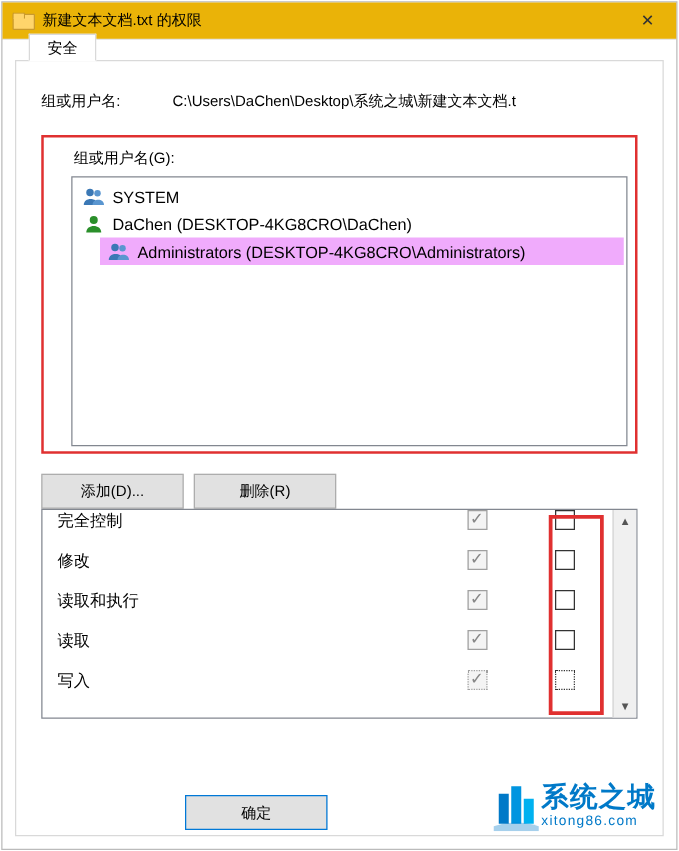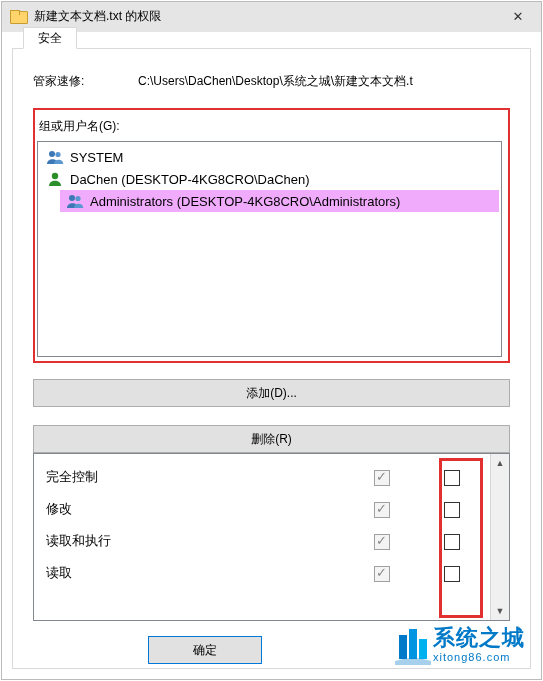--- a/index.html
+++ b/index.html
@@ -16,21 +16,21 @@
     position: relative;
   }
   .outer-frame {
     position: absolute;
     left: 1px; top: 1px; right: 1px; bottom: 1px;
     border: 1px solid #bbb;
   }
   
   .titlebar {
     height: 30px;
-    background: #e5e5e5;
+    background: #eab308;
     border-bottom: 1px solid #e6e6e6;
     display: flex;
     align-items: center;
     padding-left: 8px;
   }
   .folder-icon {
     width: 16px; height: 14px;
     position: relative;
     margin-right: 8px;
   }
@@ -83,21 +83,21 @@
   }
 
   .inner { position: relative; padding: 20px 20px 0 20px; height: 100%; }
 
   .obj-row { display:flex; align-items: baseline; margin-top: 4px; margin-bottom: 18px; white-space: nowrap; overflow: hidden; }
   .obj-label { width: 105px; flex: 0 0 auto; }
   .obj-path { }
 
   .redbox-groups {
     border: 2px solid #e03030;
-    padding: 6px 6px 4px 2px;
+    padding: 6px 6px 4px 22px;
     margin-bottom: 0;
   }
   .groups-label { margin: 2px 0 6px 2px; }
   .list-outer {
     border: 1px solid #828790;
     background: #fff;
     height: 216px;
     overflow: hidden;
   }
   .list-inner { padding: 4px 2px; }
@@ -113,21 +113,21 @@
   .picon {
     width: 22px; height: 18px;
     display:flex; align-items:center; justify-content:center;
     margin-right: 4px;
     flex-shrink: 0;
   }
   .picon svg { display:block; }
 
   .btn-row {
     display:flex; 
-    gap: 18px; margin-top: 16px; flex-direction: column;
+    gap: 8px; margin-top: 16px;
   }
   .btn {
     min-width: 114px; height: 28px;
     border: 1px solid #adadad;
     background: #e1e1e1;
     display:flex; align-items:center; justify-content:center;
     font-size: 12px;
   }
 
   .perms-header {
@@ -148,21 +148,21 @@
     background:#f0f0f0; border-left:1px solid #d4d4d4;
   }
   .sb-btn {
     position:absolute; left:0; width:100%; height:18px;
     display:flex; align-items:center; justify-content:center;
     color:#555; font-size:9px;
   }
   .sb-up { top:0; } .sb-down { bottom:0; }
 
   .perm-row {
-    display:flex; align-items:flex-end;
+    display:flex; align-items:flex-start;
     height: 32px;
     padding-left: 12px;
   }
   .perm-name { flex:1; font-size: 13px; }
   .perm-allow, .perm-deny {
     width: 70px; display:flex; justify-content:center;
   }
   .checkbox {
     width: 16px; height: 16px;
     border: 1px solid #333;
@@ -228,21 +228,21 @@
     <div class="wc">
       <div class="wc-btn">✕</div>
     </div>
   </div>
 
   <div class="content">
     <div class="tab">安全</div>
     <div class="inner">
 
       <div class="obj-row">
-        <span class="obj-label">管家速修:</span>
+        <span class="obj-label">组或用户名:</span>
         <span class="obj-path">C:\Users\DaChen\Desktop\系统之城\新建文本文档.t</span>
       </div>
 
       <div class="redbox-groups">
         <div class="groups-label">组或用户名(G):</div>
         <div class="list-outer">
           <div class="list-inner" id="principal-list">
               <div class="principal">
                 <span class="picon">
                   <svg width="20" height="18" viewBox="0 0 20 18">
@@ -309,20 +309,29 @@
                 <span class="perm-name">读取和执行</span>
                 <span class="perm-allow">
                   <span class="checkbox checked disabled"></span>
                 </span>
                 <span class="perm-deny">
                   <span class="checkbox"></span>
                 </span>
               </div>
               <div class="perm-row">
                 <span class="perm-name">读取</span>
+                <span class="perm-allow">
+                  <span class="checkbox checked disabled"></span>
+                </span>
+                <span class="perm-deny">
+                  <span class="checkbox"></span>
+                </span>
+              </div>
+              <div class="perm-row last">
+                <span class="perm-name">写入</span>
                 <span class="perm-allow">
                   <span class="checkbox checked disabled"></span>
                 </span>
                 <span class="perm-deny">
                   <span class="checkbox"></span>
                 </span>
               </div>
             </div>
           <div class="red-deny-box"></div>
           <div class="perm-scroll">

